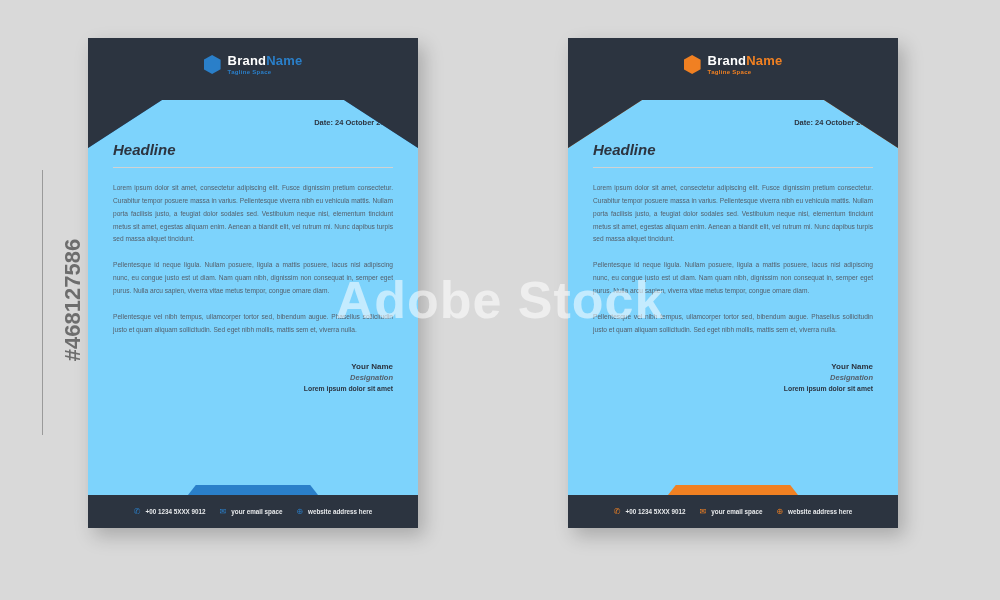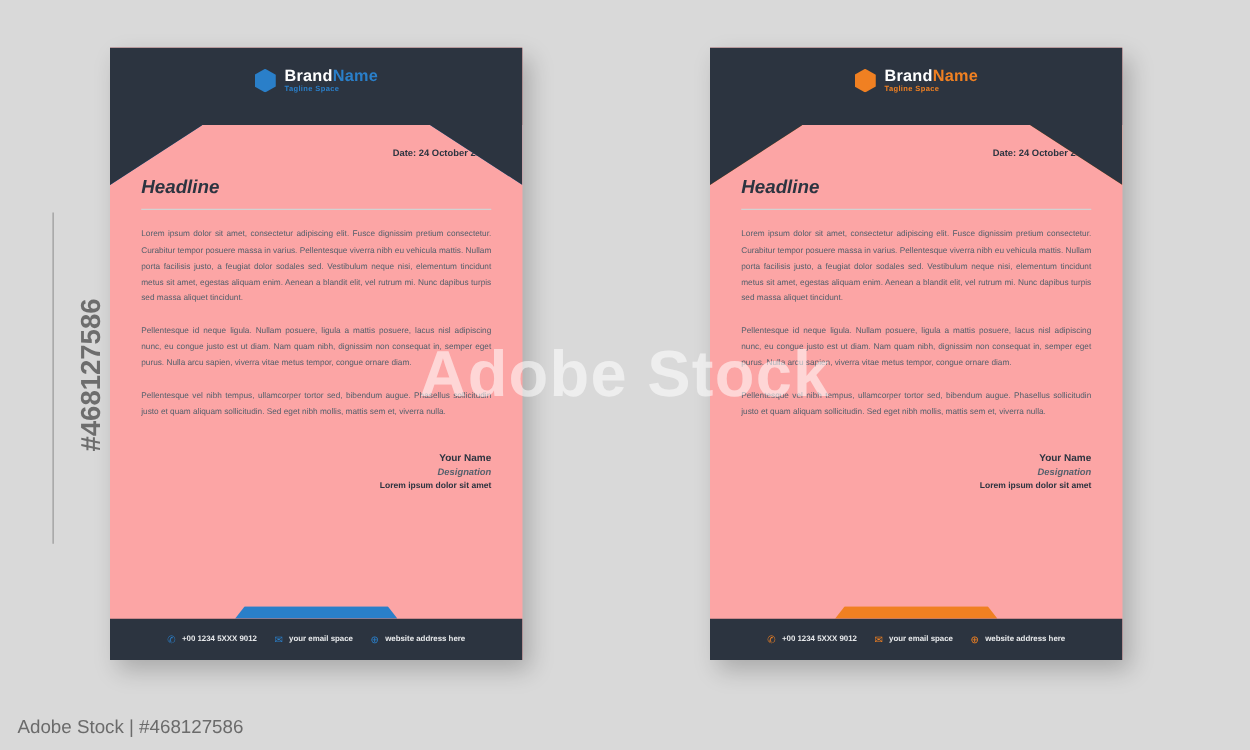--- a/index.html
+++ b/index.html
@@ -31,21 +31,21 @@
     background: #9a9a9a;
   }
   .wm-bottom {
     position: absolute; left: 14px; bottom: 10px;
     font-size: 15px; color: #6b6b6b; font-weight: 400;
   }
 
   
   .sheet {
     position: absolute; top: 38px; width: 330px; height: 490px;
-    background: #fca5a5; overflow: hidden;
+    background: #7dd3fc; overflow: hidden;
     box-shadow: 6px 8px 18px rgba(0,0,0,0.22);
   }
   .sheet.left { left: 88px; }
   .sheet.right { left: 568px; }
 
   
   .hdr {
     position: relative; height: 62px; background: #2c3440; overflow: hidden;
   }
   .hdr .brand {
@@ -221,15 +221,14 @@
         </div>
       </div>
     </div>
   </div>
 
   <div class="wm-center">
     <span>Adobe Stock</span>
   </div>
   <div class="wm-left-rule"></div>
   <div class="wm-left-num">#468127586</div>
-  <div class="wm-bottom">Adobe Stock | #468127586</div>
 
 </div>
 
 </body></html>

